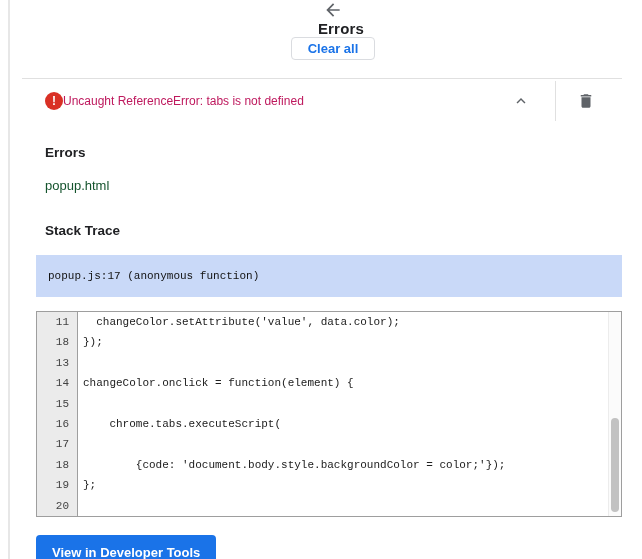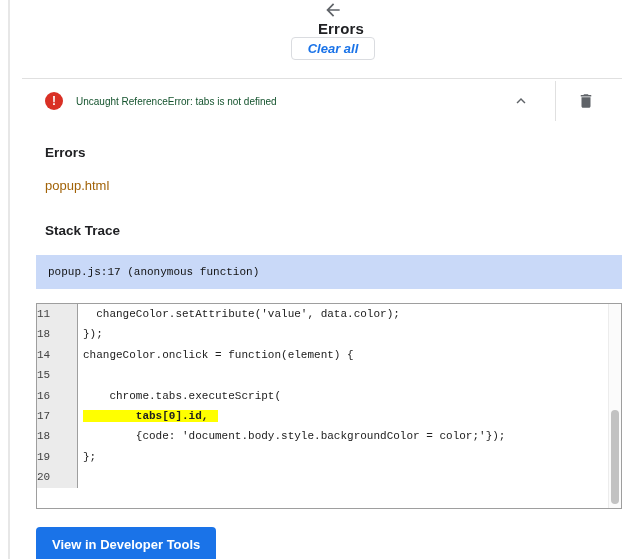--- a/index.html
+++ b/index.html
@@ -36,21 +36,20 @@
   }
   .spacer { flex: 1; }
   .clear-all-btn {
     height: 30px; padding: 0 16px;
     background: #fff;
     border: 1px solid #dadce0; border-radius: 4px;
     color: var(--accent-blue, #1a73e8);
     font-family: "Liberation Sans", sans-serif;
     font-size: 13px; font-weight: bold;
     cursor: pointer;
-    font-style: italic;
   }
 
   .divider-h {
     height: 1px; background: #e0e0e0;
     margin: 18px 20px 0 22px;
   }
 
   
   .error-row {
     height: 44px;
@@ -59,42 +58,41 @@
     cursor: pointer;
   }
   .error-circle {
     width: 18px; height: 18px; border-radius: 50%;
     background: var(--error-red, #d93025);
     color: #fff; font-size: 12px; font-weight: bold;
     display: flex; align-items: center; justify-content: center;
     flex: none; line-height: 1;
   }
   .error-message {
-    margin-left: 13px;
-    font-size: 10px; color: #14532d;
+    font-size: 12px; color: #be185d;
     white-space: nowrap;
   }
   .vdivider {
     width: 1px; height: 40px; background: #e0e0e0;
     margin: 0 18px 0 22px; flex: none;
   }
 
   
   .section { margin-left: 45px; }
   .section-heading {
     font-size: 13.5px; font-weight: bold; color: #202124;
   }
   .context-heading { margin-top: 22px; }
-  .context-value { margin-top: 18px; font-size: 13px; color: #a16207; }
+  .context-value { margin-top: 18px; font-size: 13px; color: #14532d; }
   .stack-heading { margin-top: 30px; }
 
   
   .stack-frame {
     margin: 17px 20px 0 36px;
-    height: 34px;
+    height: 42px;
     background: var(--stack-bar-bg, #c9d9f8);
     display: flex; align-items: center;
     padding-left: 12px;
     font-family: "Liberation Mono", monospace;
     font-size: 11px; color: #111;
     cursor: pointer;
   }
 
   
   .code-block {
@@ -103,21 +101,21 @@
     position: relative;
     background: #fff;
     height: 206px;
     overflow: hidden;
   }
   .code-row { display: flex; height: 20.4px; }
   .gutter-cell {
     width: 41px; flex: none;
     background: #ebebeb;
     border-right: 1px solid #9e9e9e;
-    padding-right: 8px;
+    text-align: right; padding-right: 8px;
     font-family: "Liberation Mono", monospace;
     font-size: 11px; line-height: 20.4px; color: #424242;
   }
   .code-cell {
     padding-left: 5px;
     font-family: "Liberation Mono", monospace;
     font-size: 11px; line-height: 20.4px; color: #202020;
     white-space: pre;
   }
   .hl {
@@ -203,33 +201,36 @@
 
   <div class="code-row" style="">
       <div class="gutter-cell">11</div>
       <div class="code-cell">  changeColor.setAttribute('value', data.color);</div>
     </div>
       <div class="code-row" style="">
       <div class="gutter-cell">18</div>
       <div class="code-cell">});</div>
     </div>
       <div class="code-row" style="">
+      <div class="gutter-cell">13</div>
+      <div class="code-cell"></div>
+    </div>
+      <div class="code-row" style="">
       <div class="gutter-cell">14</div>
       <div class="code-cell">changeColor.onclick = function(element) {</div>
     </div>
       <div class="code-row" style="">
       <div class="gutter-cell">15</div>
     </div>
       <div class="code-row" style="">
       <div class="gutter-cell">16</div>
       <div class="code-cell">    chrome.tabs.executeScript(</div>
     </div>
       <div class="code-row" style="">
       <div class="gutter-cell">17</div>
-      <div class="code-cell"><span class="hl">        tabs[0].id,</span></div>
     </div>
       <div class="code-row" style="">
       <div class="gutter-cell">18</div>
       <div class="code-cell">        {code: 'document.body.style.backgroundColor = color;'});</div>
     </div>
       <div class="code-row" style="">
       <div class="gutter-cell">19</div>
       <div class="code-cell">};</div>
     </div>
       <div class="code-row" style="">

